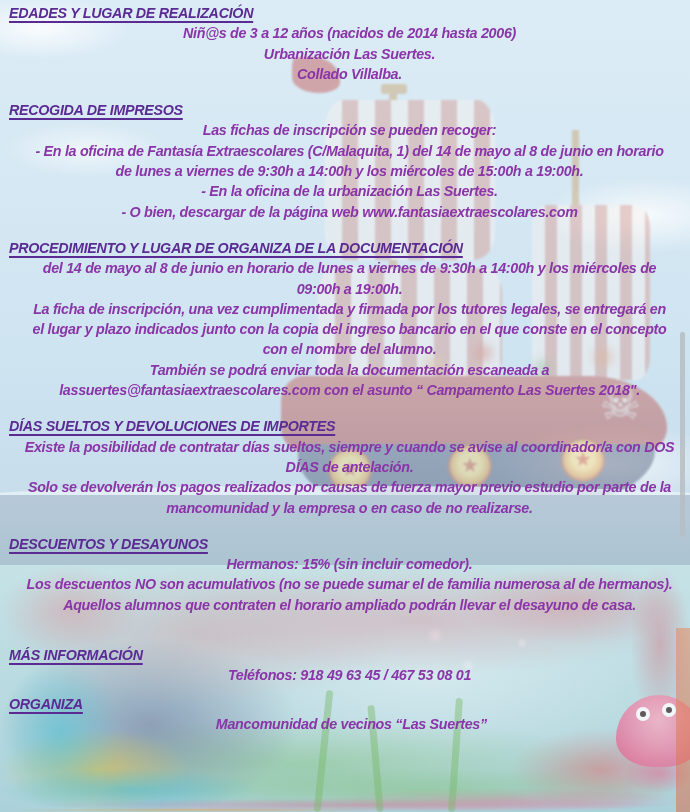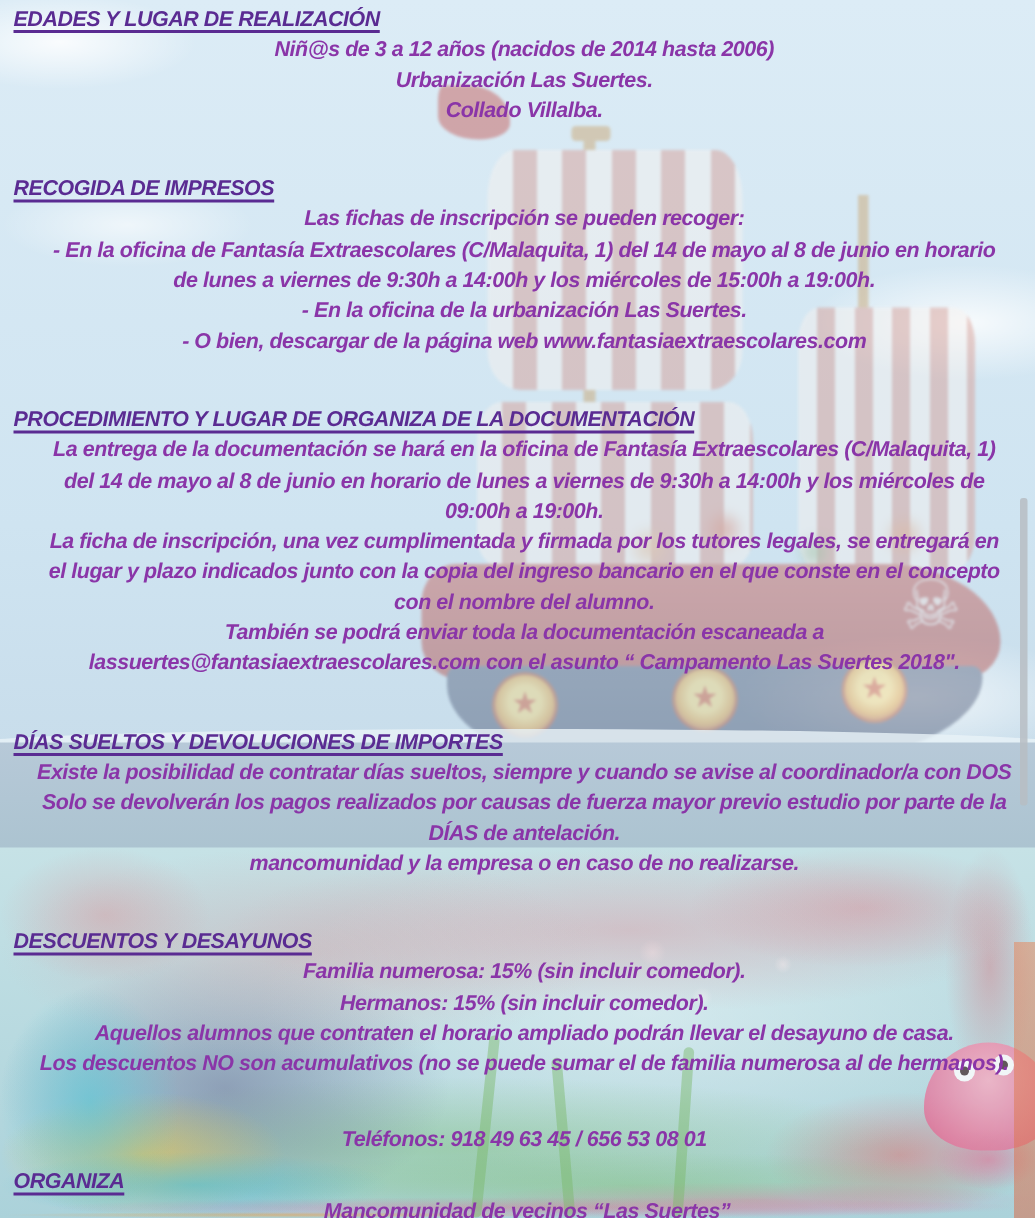--- a/index.html
+++ b/index.html
@@ -89,21 +89,21 @@
   .eye{position:absolute;width:14px;height:14px;border-radius:50%;background:#fff;}
   .eye::after{content:"";position:absolute;left:4px;top:4px;width:6px;height:6px;border-radius:50%;background:#4a3a3a;}
   .eye.e1{left:20px;top:12px;} .eye.e2{left:46px;top:8px;}
   .strip-grey{position:absolute;left:680px;top:332px;width:5px;height:205px;background:#b7bdc3;opacity:.85;border-radius:2px;}
   .edge-coral{position:absolute;left:676px;top:628px;width:14px;height:184px;opacity:.55;
               background:linear-gradient(#e58a60,#d9704e);}
 
   
   .content{position:absolute;left:0;top:0;width:690px;height:812px;z-index:5;
            padding:3px 0 0 9px;box-sizing:border-box;overflow:hidden;}
-  .sec{margin-top:32px;}
+  .sec{margin-top:16px;}
   .sec:first-child{margin-top:0;}
   .sec:nth-child(6){margin-top:30px;}
   .sec:nth-child(7){margin-top:8px;}
   .hd,.line{font-weight:bold;font-style:italic;font-size:14.3px;line-height:20.3px;
             letter-spacing:-0.3px;white-space:pre;}
   .hd{color:#5a2b92;text-decoration:underline;text-decoration-thickness:2px;text-underline-offset:3px;}
   .line{color:#8a35a8;text-align:center;}
 </style>
 </head>
 <body>
@@ -156,44 +156,43 @@
       <section class="sec">
         <div class="hd">RECOGIDA DE IMPRESOS</div>
         <div class="line">Las fichas de inscripción se pueden recoger:</div>
         <div class="line">- En la oficina de Fantasía Extraescolares (C/Malaquita, 1) del 14 de mayo al 8 de junio en horario</div>
         <div class="line">de lunes a viernes de 9:30h a 14:00h y los miércoles de 15:00h a 19:00h.</div>
         <div class="line">- En la oficina de la urbanización Las Suertes.</div>
         <div class="line">- O bien, descargar de la página web www.fantasiaextraescolares.com</div>
       </section>
       <section class="sec">
         <div class="hd">PROCEDIMIENTO Y LUGAR DE ORGANIZA DE LA DOCUMENTACIÓN</div>
-        <div class="line">La entrega de la documentación se hará en la oficina de Fantasía Extraescolares (C/Malaquita, 1)</div>
         <div class="line">del 14 de mayo al 8 de junio en horario de lunes a viernes de 9:30h a 14:00h y los miércoles de</div>
         <div class="line">09:00h a 19:00h.</div>
         <div class="line">La ficha de inscripción, una vez cumplimentada y firmada por los tutores legales, se entregará en</div>
         <div class="line">el lugar y plazo indicados junto con la copia del ingreso bancario en el que conste en el concepto</div>
         <div class="line">con el nombre del alumno.</div>
         <div class="line">También se podrá enviar toda la documentación escaneada a</div>
         <div class="line">lassuertes@fantasiaextraescolares.com con el asunto “ Campamento Las Suertes 2018".</div>
       </section>
       <section class="sec">
         <div class="hd">DÍAS SUELTOS Y DEVOLUCIONES DE IMPORTES</div>
         <div class="line">Existe la posibilidad de contratar días sueltos, siempre y cuando se avise al coordinador/a con DOS</div>
+        <div class="line">DÍAS de antelación.</div>
         <div class="line">Solo se devolverán los pagos realizados por causas de fuerza mayor previo estudio por parte de la</div>
-        <div class="line">DÍAS de antelación.</div>
         <div class="line">mancomunidad y la empresa o en caso de no realizarse.</div>
       </section>
       <section class="sec">
         <div class="hd">DESCUENTOS Y DESAYUNOS</div>
-        <div class="line">Familia numerosa: 15% (sin incluir comedor).</div>
         <div class="line">Hermanos: 15% (sin incluir comedor).</div>
+        <div class="line">Los descuentos NO son acumulativos (no se puede sumar el de familia numerosa al de hermanos).</div>
         <div class="line">Aquellos alumnos que contraten el horario ampliado podrán llevar el desayuno de casa.</div>
-        <div class="line">Los descuentos NO son acumulativos (no se puede sumar el de familia numerosa al de hermanos).</div>
       </section>
       <section class="sec">
-        <div class="line">Teléfonos: 918 49 63 45 / 656 53 08 01</div>
+        <div class="hd">MÁS INFORMACIÓN</div>
+        <div class="line">Teléfonos: 918 49 63 45 / 467 53 08 01</div>
       </section>
       <section class="sec">
         <div class="hd">ORGANIZA</div>
         <div class="line"> Mancomunidad de vecinos “Las Suertes”</div>
       </section>
     </main>
 </div>
 
 </body></html>

